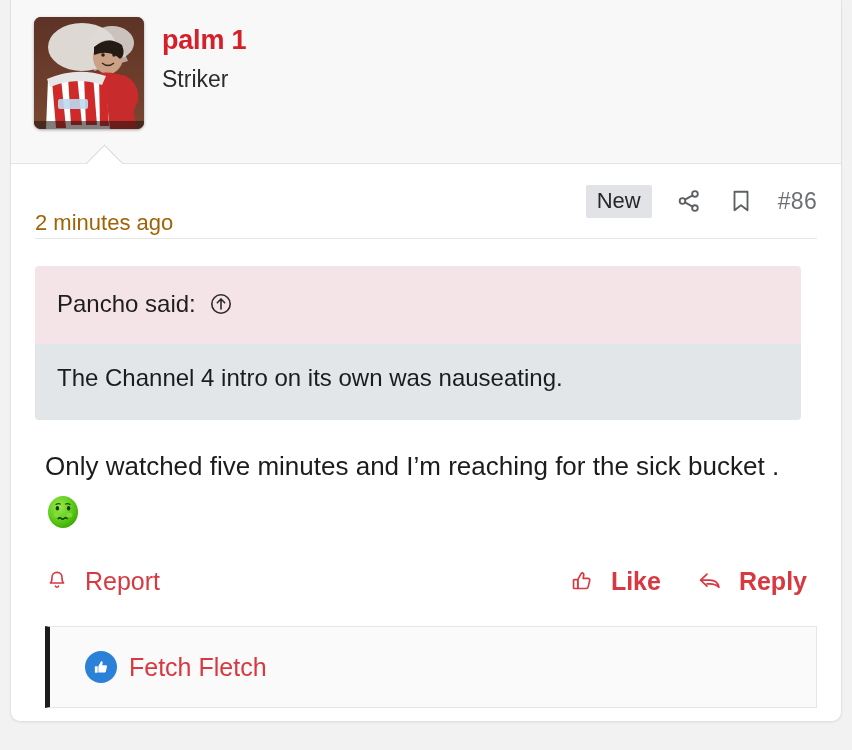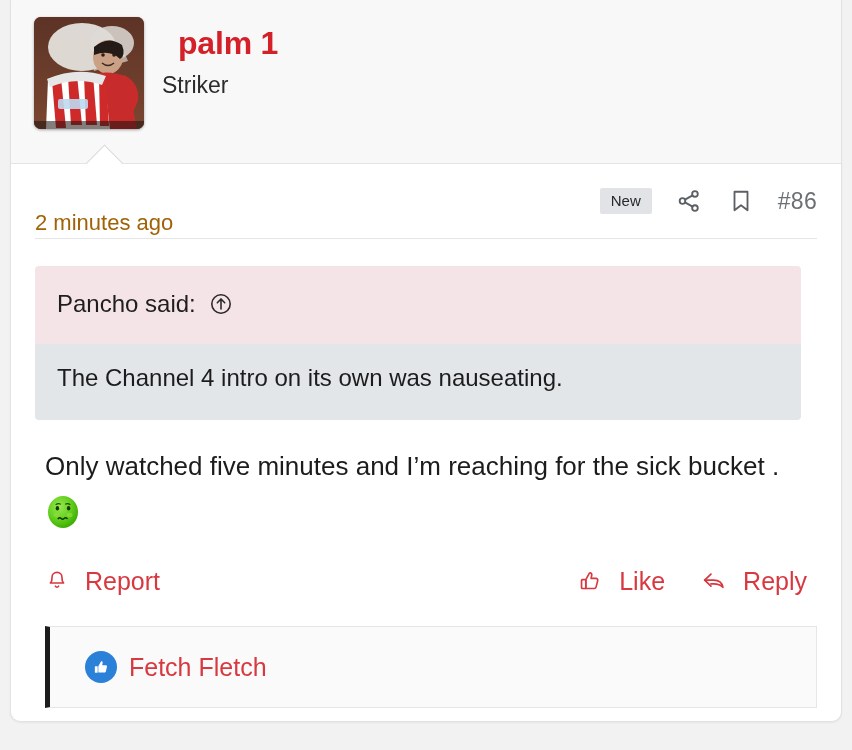--- a/index.html
+++ b/index.html
@@ -59,26 +59,25 @@
     background: #6b3a2a;
     position: relative;
   }
   .avatar svg { display:block; width:100%; height:100%; }
 
   .user-meta {
     margin-left: 18px;
     padding-top: 8px;
   }
   .username {
-    font-size: 32px;
+    font-size: 27px;
     font-weight: bold;
     color: #d32029;
     line-height: 1.15;
     letter-spacing: -0.2px;
-    margin-left: 16px;
   }
   .usertitle {
     font-size: 23px;
     color: #2c2c2c;
     margin-top: 10px;
     line-height: 1.2;
   }
 
   
   .notch {
@@ -116,21 +115,21 @@
   }
   .meta-right {
     margin-left: auto;
     display: flex;
     align-items: center;
     gap: 22px;
   }
   .badge-new {
     background: #e2e3e6;
     color: #26282b;
-    font-size: 15px;
+    font-size: 22px;
     border-radius: 2px;
     padding: 5px 11px 6px 11px;
     line-height: 1;
   }
   .icon-btn {
     width: 30px;
     height: 30px;
     display: flex;
     align-items: center;
     justify-content: center;
@@ -212,20 +211,21 @@
     color: #d8383f;
     font-size: 25px;
     cursor: pointer;
   }
   .action svg { display: block; }
   .actions-right {
     margin-left: auto;
     display: flex;
     align-items: center;
     gap: 36px;
+    font-weight: bold;
   }
 
   
   .likes-bar {
     margin: 24px 24px 0 34px;
     background: #fafafa;
     border: 1px solid #e6e6e8;
     border-left: 5px solid #1c1c1c;
     height: 82px;
     display: flex;

